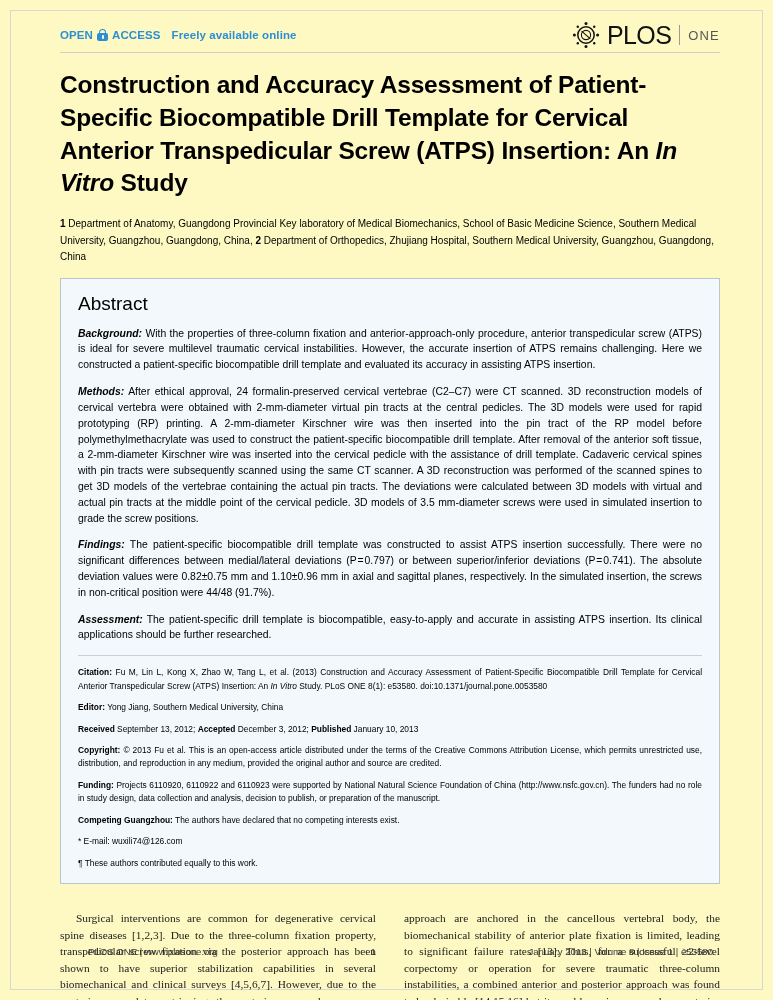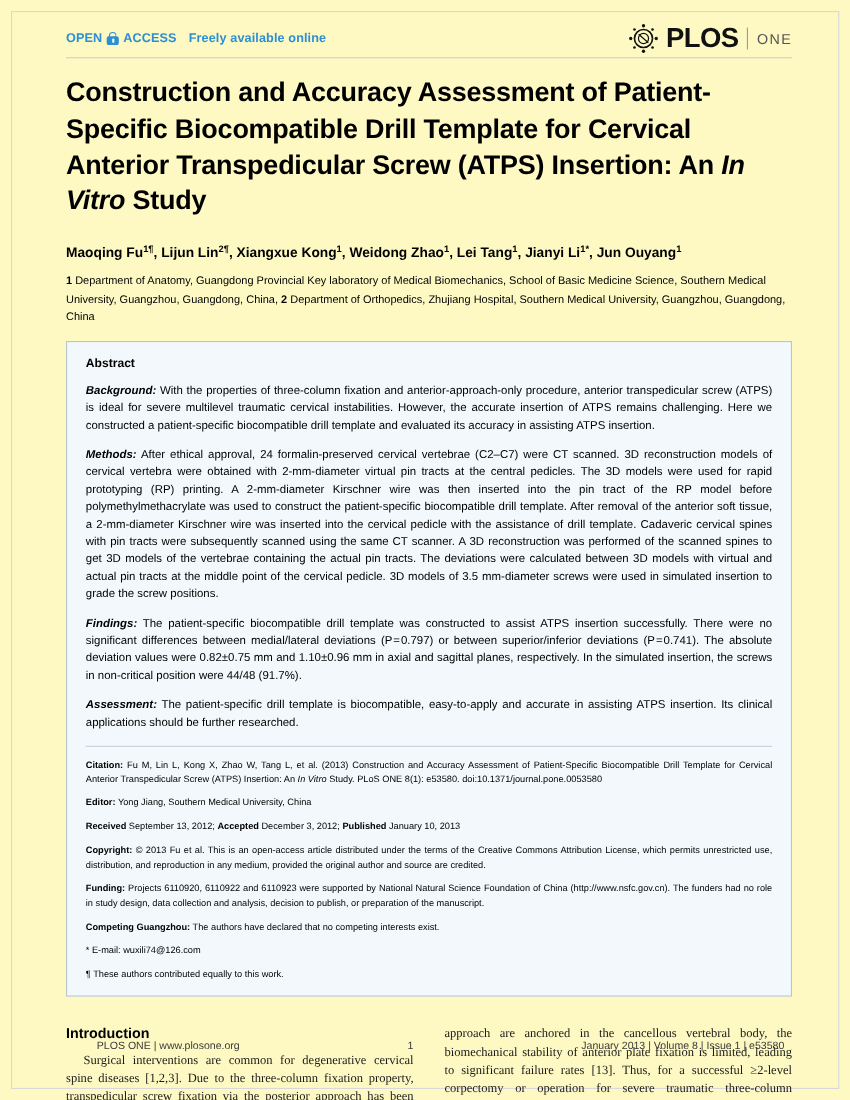--- a/index.html
+++ b/index.html
@@ -82,21 +82,21 @@
     position: absolute;
     right: 0;
     top: 20px;
     display: flex;
     align-items: center;
     gap: 6px;
   }
   .logo .emblem { display:block; }
   .logo .plos {
     font-size: 25px;
-    font-weight: bold;
+    font-weight: normal;
     letter-spacing: -0.6px;
     line-height: 1;
     color: #111;
   }
   .logo .divider {
     width: 1px;
     height: 20px;
     background: #9a9a9a;
     margin: 0 2px;
   }
@@ -138,22 +138,22 @@
   .affil b { font-weight: bold; }
 
   
   .abstract-box {
     margin-top: 12px;
     border: 1px solid #b9c6ce;
     background: #f2f8fb;
     padding: 14px 17px 13px 17px;
   }
   .abstract-title {
-    font-size: 11px;
-    font-weight: bold;
+    font-size: 19px;
+    font-weight: normal;
     margin-bottom: 11px;
   }
   .abs-p {
     font-size: 10.4px;
     line-height: 1.52;
     text-align: justify;
     margin: 0 0 11px 0;
   }
   .abs-p:last-of-type { margin-bottom: 0; }
   .abs-p .lead {
@@ -251,23 +251,20 @@
         </svg>
         <span class="plos">PLOS</span>
         <span class="divider"></span>
         <span class="one">ONE</span>
       </div>
     </div>
     <div class="rule"></div>
 
     <h1 class="title"><span>Construction and Accuracy Assessment of Patient-Specific Biocompatible Drill Template for Cervical Anterior Transpedicular Screw (ATPS) Insertion: An </span><i>In Vitro</i><span> Study</span></h1>
 
-    <div class="authors">
-      <span>Maoqing Fu<sup>1¶</sup>, Lijun Lin<sup>2¶</sup>, Xiangxue Kong<sup>1</sup>, Weidong Zhao<sup>1</sup>, Lei Tang<sup>1</sup>, Jianyi Li<sup>1*</sup>, Jun Ouyang<sup>1</sup></span>
-    </div>
 
     <div class="affil">
       <b>1</b><span> Department of Anatomy, Guangdong Provincial Key laboratory of Medical Biomechanics, School of Basic Medicine Science, Southern Medical University, Guangzhou, Guangdong, China, </span><b>2</b><span> Department of Orthopedics, Zhujiang Hospital, Southern Medical University, Guangzhou, Guangdong, China</span>
     </div>
 
     <div class="abstract-box">
       <div class="abstract-title">Abstract</div>
 
       <p class="abs-p"><span class="lead">Background:</span><span> With the properties of three-column fixation and anterior-approach-only procedure, anterior transpedicular screw (ATPS) is ideal for severe multilevel traumatic cervical instabilities. However, the accurate insertion of ATPS remains challenging. Here we constructed a patient-specific biocompatible drill template and evaluated its accuracy in assisting ATPS insertion.</span></p>
 
@@ -291,21 +288,20 @@
 
       <p class="meta-p"><b>Competing Guangzhou:</b><span> The authors have declared that no competing interests exist.</span></p>
 
       <p class="meta-p"><span class="sym">*</span><span> E-mail: wuxili74@126.com</span></p>
 
       <p class="meta-p"><span class="sym">¶</span><span> These authors contributed equally to this work.</span></p>
     </div>
 
     <div class="body-cols">
       <div class="col">
-        <h2 class="sec-head">Introduction</h2>
         <p class="body-p">Surgical interventions are common for degenerative cervical spine diseases [1,2,3]. Due to the three-column fixation property, transpedicular screw fixation via the posterior approach has been shown to have superior stabilization capabilities in several biomechanical and clinical surveys [4,5,6,7]. However, due to the posterior musculature stripping, the posterior approach can cause significant myofascial pain and lead to significant post-operative axial symptoms and neck pain [8,9,10]. On the contrary, the anterior approach is less traumatic with no damage to the paravertebral muscles and allows for anterior instrumentation as far as T1 [11,12]. However, since the screws in the anterior</p>
       </div>
       <div class="col">
         <p class="body-p" style="text-indent:0">approach are anchored in the cancellous vertebral body, the biomechanical stability of anterior plate fixation is limited, leading to significant failure rates [13]. Thus, for a successful ≥2-level corpectomy or operation for severe traumatic three-column instabilities, a combined anterior and posterior approach was found to be desirable [14,15,16] but it would require a secondary posterior approach procedure that might lead to a significant increase in morbidity.</p>
 
       </div>
     </div>
 
   </div>
 

